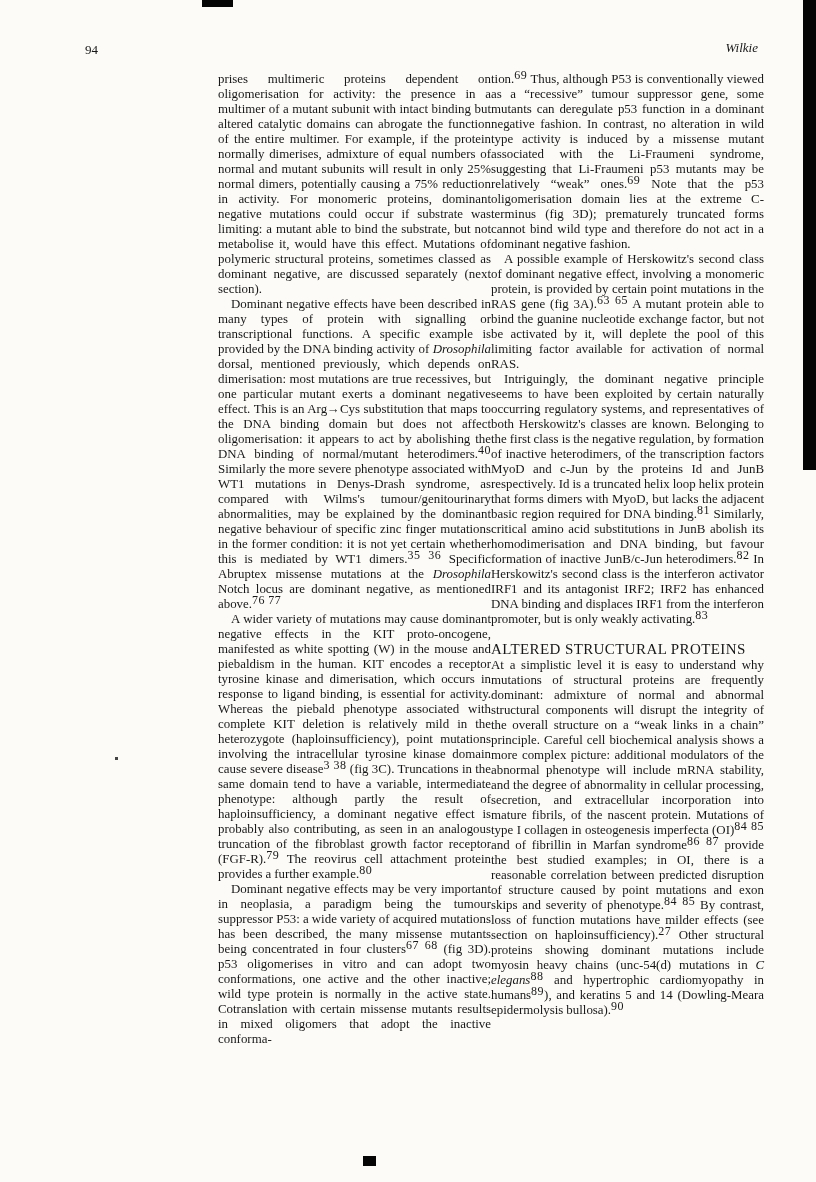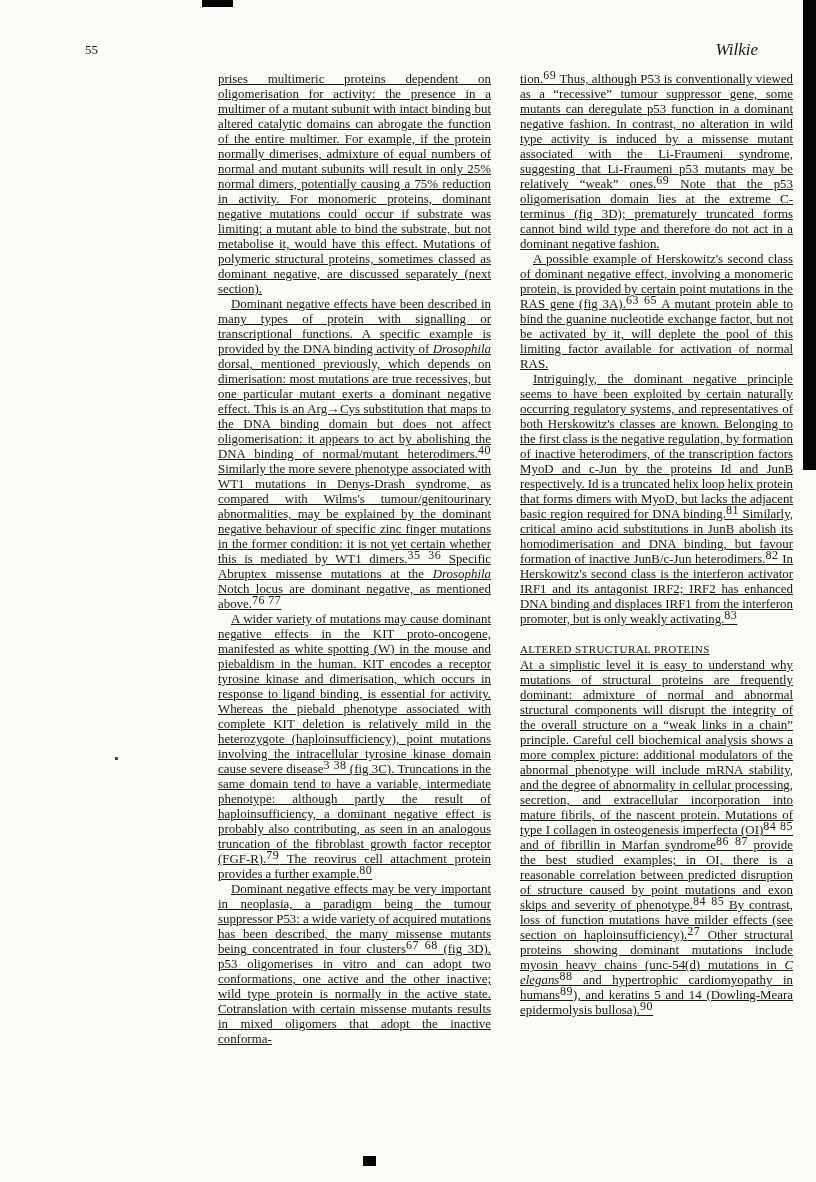--- a/index.html
+++ b/index.html
@@ -19,49 +19,47 @@
   .page-number {
     position: absolute;
     left: 85px;
     top: 42px;
     font-size: 13px;
   }
   .running-head {
     position: absolute;
     right: 58px;
     top: 40px;
-    font-size: 17px;
+    font-size: 13px;
     font-style: italic;
   }
   .columns {
     position: absolute;
     left: 218px;
     top: 72px;
     width: 575px;
     display: flex;
-    gap: 29px;
-    text-decoration: underline;
   }
   .col {
     width: 273px;
     flex: 0 0 273px;
   }
   .para {
     margin: 0;
     font-size: 12.9px;
     line-height: 15px;
     text-align: justify;
     hyphens: auto;
     -webkit-hyphens: auto;
     word-spacing: -0.2px;
   }
   .para.indent { text-indent: 13px; }
   .section-heading {
     margin: 15px 0 2px 0;
-    font-size: 11px;
+    font-size: 15px;
     font-weight: normal;
     letter-spacing: 0.4px;
     line-height: 14px;
   }
   sup {
     font-size: 12px;
     line-height: 0;
     vertical-align: baseline;
     position: relative;
     top: -4px;
@@ -76,21 +74,21 @@
 </style>
 </head>
 <body>
 
 <div class="artifact artifact-top"></div>
 <div class="artifact artifact-right"></div>
 <div class="artifact artifact-bottom"></div>
 <div class="artifact artifact-speck"></div>
 
 <header class="running-header">
-  <span class="page-number">55</span>
+  <span class="page-number">94</span>
   <span class="running-head">Wilkie</span>
 </header>
 
 <main class="columns">
   <section class="col" id="col-left">
       <p class="para">prises multimeric proteins dependent on oligomerisation for activity: the presence in a multimer of a mutant subunit with intact binding but altered catalytic domains can abrogate the function of the entire multimer. For example, if the protein normally dimerises, admixture of equal numbers of normal and mutant subunits will result in only 25% normal dimers, potentially causing a 75% reduction in activity. For monomeric proteins, dominant negative mutations could occur if substrate was limiting: a mutant able to bind the substrate, but not metabolise it, would have this effect. Mutations of polymeric structural proteins, sometimes classed as dominant negative, are discussed separately (next section).</p>
       <p class="para indent">Dominant negative effects have been described in many types of protein with signalling or transcriptional functions. A specific example is provided by the DNA binding activity of <i>Drosophila</i> dorsal, mentioned previously, which depends on dimerisation: most mutations are true recessives, but one particular mutant exerts a dominant negative effect. This is an Arg→Cys substitution that maps to the DNA binding domain but does not affect oligomerisation: it appears to act by abolishing the DNA binding of normal/mutant heterodimers.<sup>40</sup> Similarly the more severe phenotype associated with WT1 mutations in Denys-Drash syndrome, as compared with Wilms's tumour/genitourinary abnormalities, may be explained by the dominant negative behaviour of specific zinc finger mutations in the former condition: it is not yet certain whether this is mediated by WT1 dimers.<sup>35 36</sup> Specific Abruptex missense mutations at the <i>Drosophila</i> Notch locus are dominant negative, as mentioned above.<sup>76 77</sup></p>
       <p class="para indent">A wider variety of mutations may cause dominant negative effects in the KIT proto-oncogene, manifested as white spotting (W) in the mouse and piebaldism in the human. KIT encodes a receptor tyrosine kinase and dimerisation, which occurs in response to ligand binding, is essential for activity. Whereas the piebald phenotype associated with complete KIT deletion is relatively mild in the heterozygote (haploinsufficiency), point mutations involving the intracellular tyrosine kinase domain cause severe disease<sup>3 38</sup> (fig 3C). Truncations in the same domain tend to have a variable, intermediate phenotype: although partly the result of haploinsufficiency, a dominant negative effect is probably also contributing, as seen in an analogous truncation of the fibroblast growth factor receptor (FGF-R).<sup>79</sup> The reovirus cell attachment protein provides a further example.<sup>80</sup></p>
       <p class="para indent">Dominant negative effects may be very important in neoplasia, a paradigm being the tumour suppressor P53: a wide variety of acquired mutations has been described, the many missense mutants being concentrated in four clusters<sup>67 68</sup> (fig 3D). p53 oligomerises in vitro and can adopt two conformations, one active and the other inactive; wild type protein is normally in the active state. Cotranslation with certain missense mutants results in mixed oligomers that adopt the inactive conforma-</p>
     </section>

